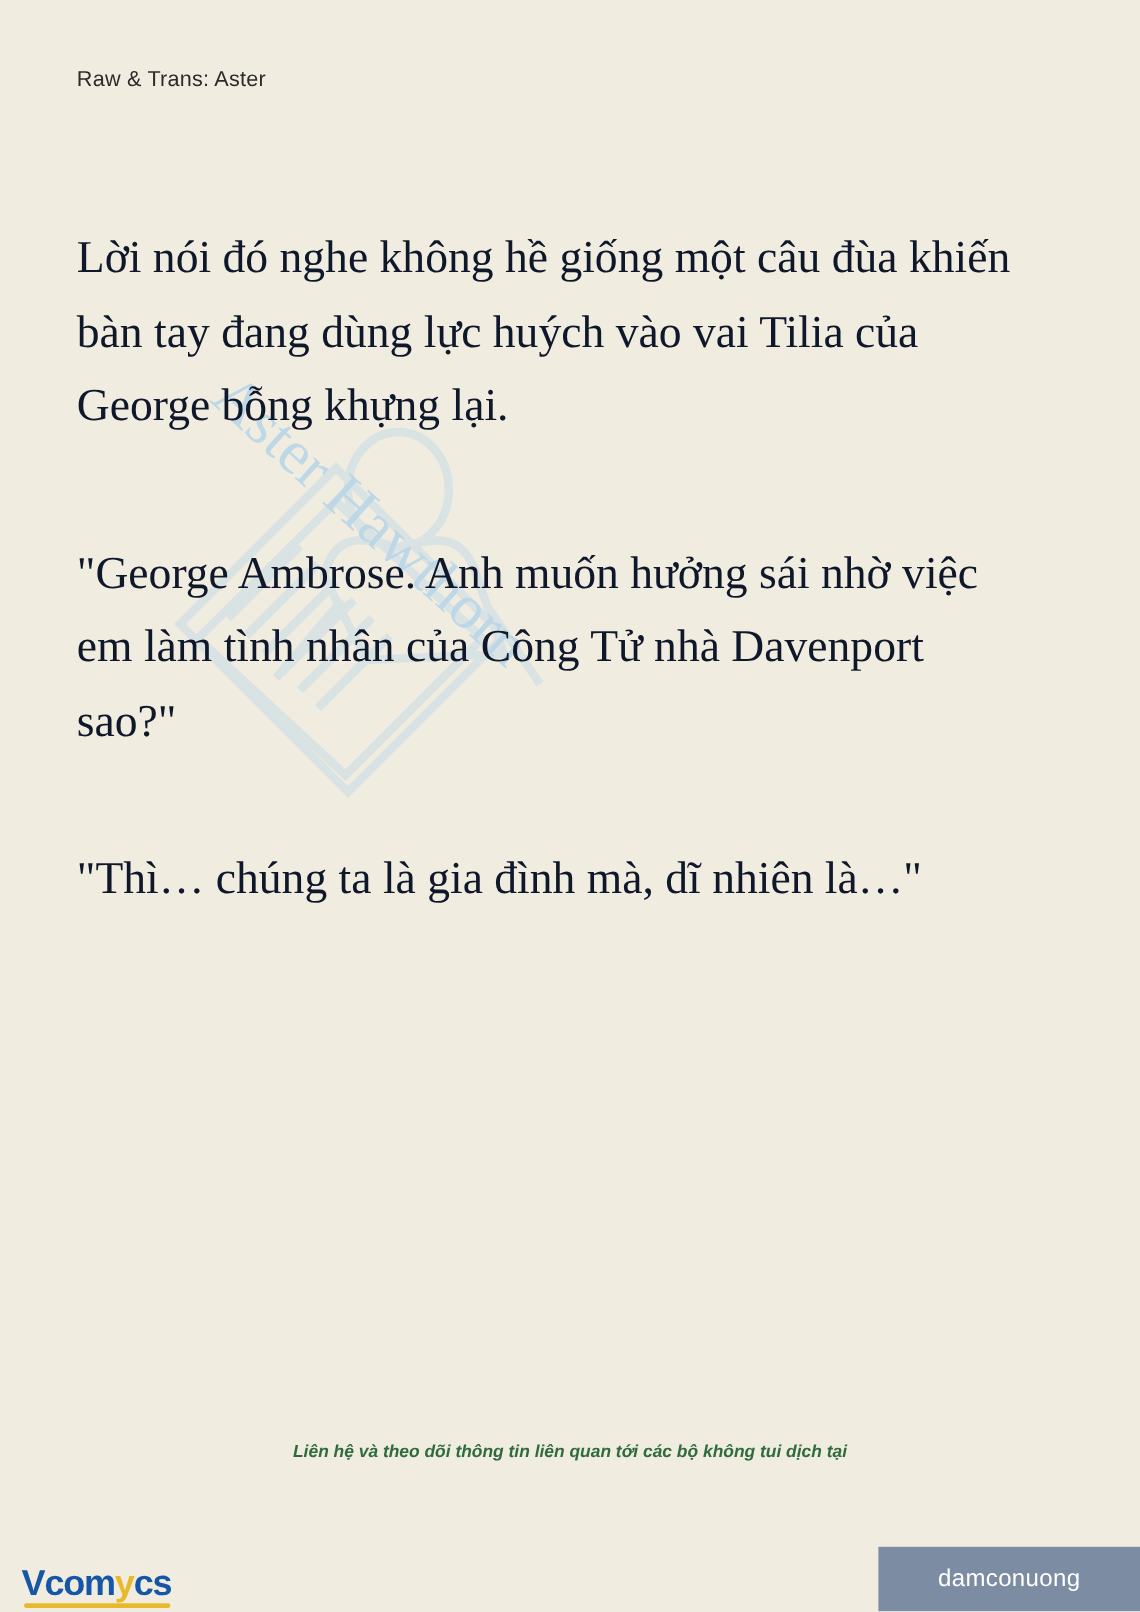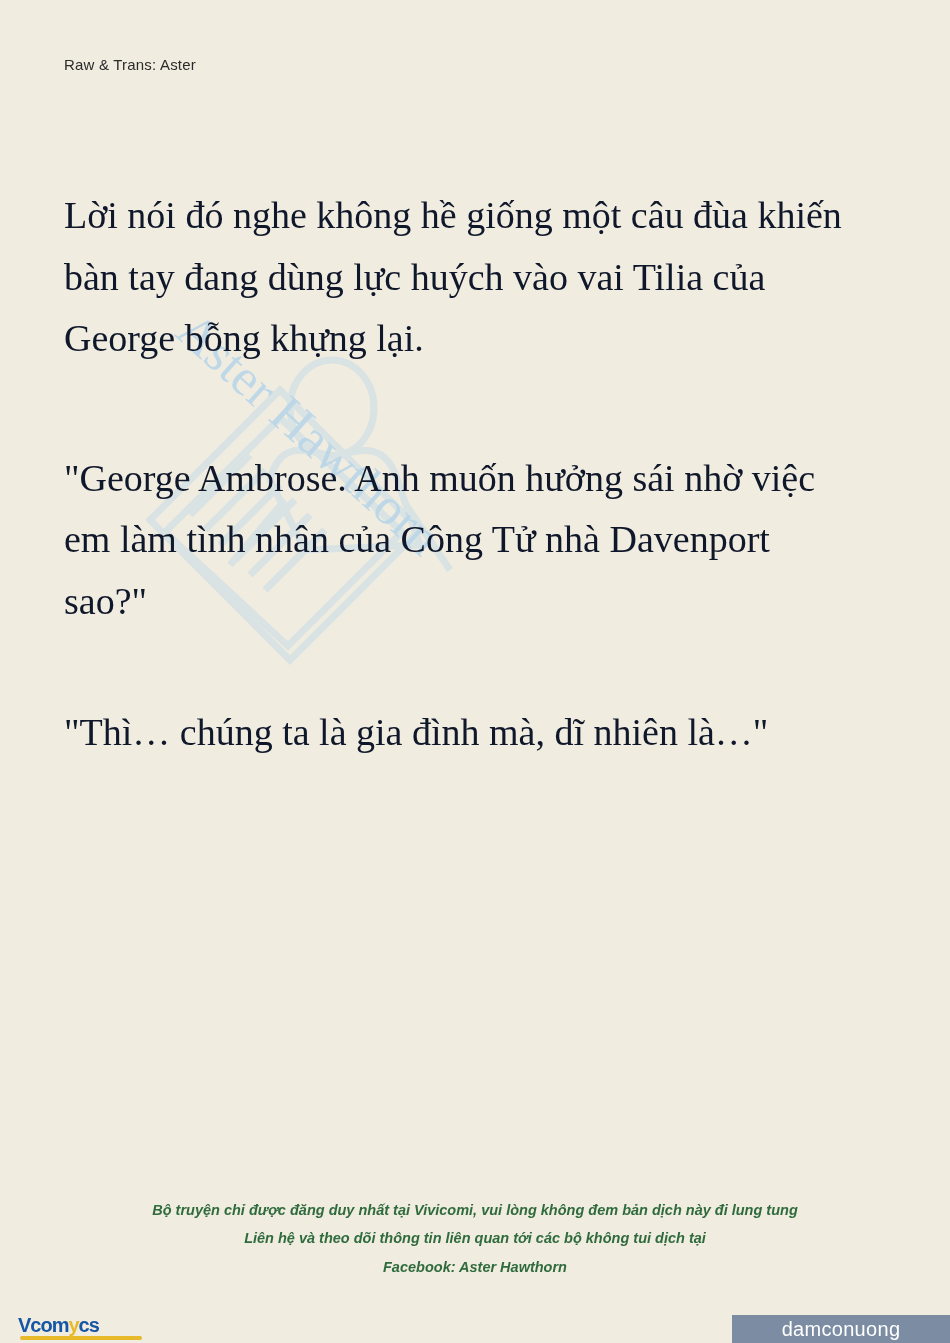--- a/index.html
+++ b/index.html
@@ -22,21 +22,21 @@
     background: #f1ece0;
     overflow: hidden;
   }
 
   
   .top-credit {
     position: absolute;
     left: 64px;
     top: 56px;
     font-family: "Liberation Sans", sans-serif;
-    font-size: 15px;
+    font-size: 18px;
     color: #2b2b2b;
     letter-spacing: 0.2px;
   }
 
   
   .watermark {
     position: absolute;
     left: 120px;
     top: 300px;
     width: 600px;
@@ -102,21 +102,21 @@
     bottom: 0;
     width: 950px;
     height: 50px;
   }
   .logo {
     position: absolute;
     left: 18px;
     bottom: 8px;
     font-family: "Liberation Sans", sans-serif;
     font-weight: bold;
-    font-size: 20px;
+    font-size: 30px;
     letter-spacing: -1px;
     line-height: 1;
   }
   .logo .v { color: #1656a6; }
   .logo .com { color: #1656a6; }
   .logo .y { color: #e8b92a; }
   .logo .cs { color: #1656a6; }
   .logo-underline {
     position: absolute;
     left: 20px;
@@ -125,21 +125,21 @@
     height: 4px;
     background: #e8b92a;
     border-radius: 2px;
   }
 
   .brand-right {
     position: absolute;
     right: 0;
     bottom: 0;
     width: 218px;
-    height: 28px;
+    height: 54px;
     background: #7b8ca3;
     display: flex;
     align-items: center;
     justify-content: center;
   }
   .brand-right span {
     font-family: "Liberation Sans", sans-serif;
     font-size: 20px;
     color: #ffffff;
     letter-spacing: 0.3px;
@@ -177,23 +177,21 @@
   </div>
   <div class="wm-text">Aster Hawthorn</div>
 
   <div class="content">
     <p class="para sp1">Lời nói đó nghe không hề giống một câu đùa khiến bàn tay đang dùng lực huých vào vai Tilia của George bỗng khựng lại.</p>
     <p class="para sp3">"George Ambrose. Anh muốn hưởng sái nhờ việc em làm tình nhân của Công Tử nhà Davenport sao?"</p>
     <p class="para">"Thì… chúng ta là gia đình mà, dĩ nhiên là…"</p>
   </div>
 
   <div class="footer-notes">
-    <div>Bộ truyện chỉ được đăng duy nhất tại Vivicomi, vui lòng không đem bản dịch này đi lung tung</div>
     <div>Liên hệ và theo dõi thông tin liên quan tới các bộ không tui dịch tại</div>
-    <div>Facebook: Aster Hawthorn</div>
   </div>
 
   <div class="bottom-bar">
     <div class="logo">
       <span class="v">V</span><span class="com">com</span><span class="y">y</span><span class="cs">cs</span>
     </div>
     <div class="logo-underline"></div>
     <div class="brand-right">
       <span>damconuong</span>
     </div>

